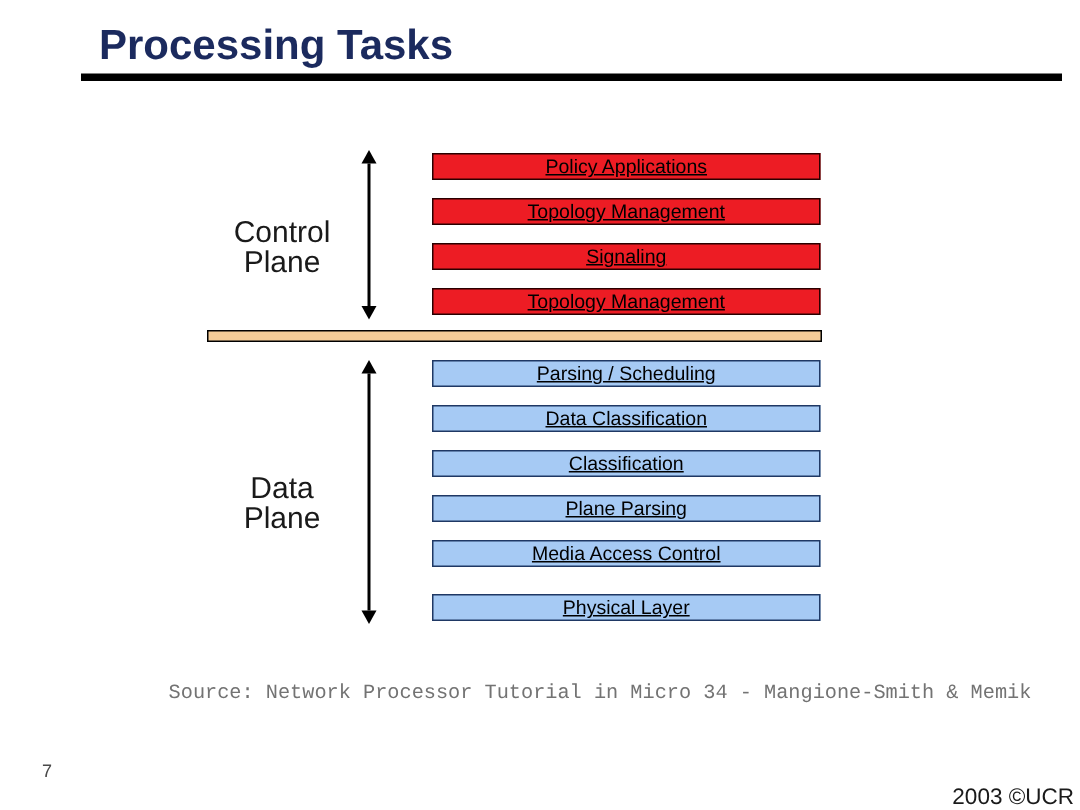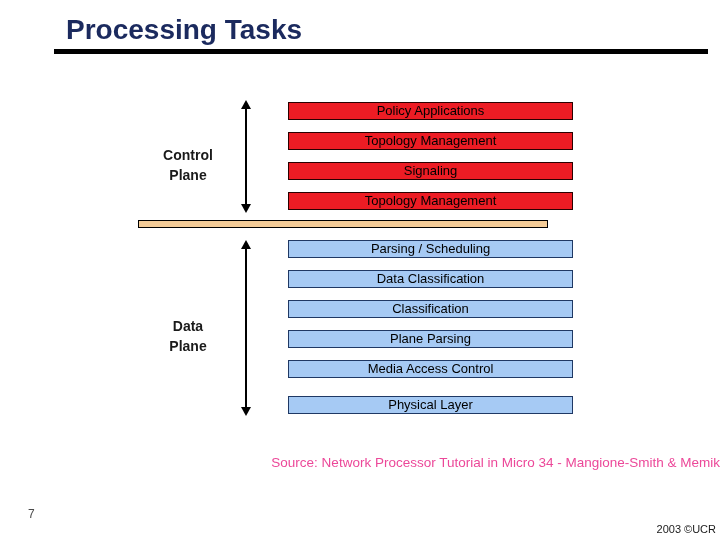--- a/index.html
+++ b/index.html
@@ -14,21 +14,21 @@
     left:66px;top:14px;
     font-size:28px;font-weight:bold;color:var(--title-color,#1b2a5e);
     letter-spacing:0px;white-space:nowrap;
   }
   #title-underline{
     left:54px;top:49px;width:654px;height:5px;background:#000;
   }
   
   .plane-label{
     width:110px;text-align:center;
-    font-size:14px;line-height:20px;color:#1a1a1a;font-weight:bold;
+    font-size:20px;line-height:20px;color:#1a1a1a;
   }
   #control-plane-label{left:133px;top:145px;}
   #data-plane-label{left:133px;top:316px;}
   
   .v-arrow{width:13px;}
   .v-arrow .head-up{
     width:0;height:0;margin:0 auto;
     border-left:5px solid transparent;border-right:5px solid transparent;
     border-bottom:9px solid #000;
   }
@@ -39,43 +39,44 @@
   }
   .v-arrow .shaft{
     width:2px;margin:0 auto;background:#000;
   }
   #control-plane-arrow{left:239px;top:100px;}
   #control-plane-arrow .shaft{height:95px;}
   #data-plane-arrow{left:239px;top:240px;}
   #data-plane-arrow .shaft{height:158px;}
   
   .task-box{
-    position:absolute;left:288px;width:285px;height:18px;
+    position:absolute;left:288px;width:259px;height:18px;
     box-sizing:border-box;border:1px solid #000;
     text-align:center;font-size:13px;line-height:16px;color:#000;
     white-space:nowrap;
+    text-decoration:underline;
   }
   .ctrl-box{background:var(--control-fill,#ed1c24);border-color:#2a0000;}
   .data-box{background:var(--data-fill,#a6caf4);border-color:var(--data-border,#1f3864);}
   
   #plane-divider{
     left:138px;top:220px;width:410px;height:8px;
     box-sizing:border-box;border:1px solid #000;
     background:var(--divider-fill,#f4cc98);
   }
   
   #source-note{
-    left:80px;top:455px;width:640px;text-align:right;
-    font-size:13.5px;color:#ec4899;white-space:nowrap;
+    left:80px;top:455px;width:640px;text-align:center;
+    font-size:13.5px;color:#737373;white-space:nowrap;font-family:Liberation Mono, monospace;
   }
   #page-number{
     left:28px;top:507px;font-size:12px;color:#4a4a4a;
   }
   #copyright{
-    right:4px;top:523px;font-size:11px;color:#1a1a1a;white-space:nowrap;
+    right:4px;top:523px;font-size:15px;color:#1a1a1a;white-space:nowrap;
   }
 </style>
 </head>
 <body>
 
 <div class="abs" id="slide-title">Processing Tasks</div>
 <div class="abs" id="title-underline"></div>
 
 <div class="abs plane-label" id="control-plane-label">
   <span>Control</span><br>

